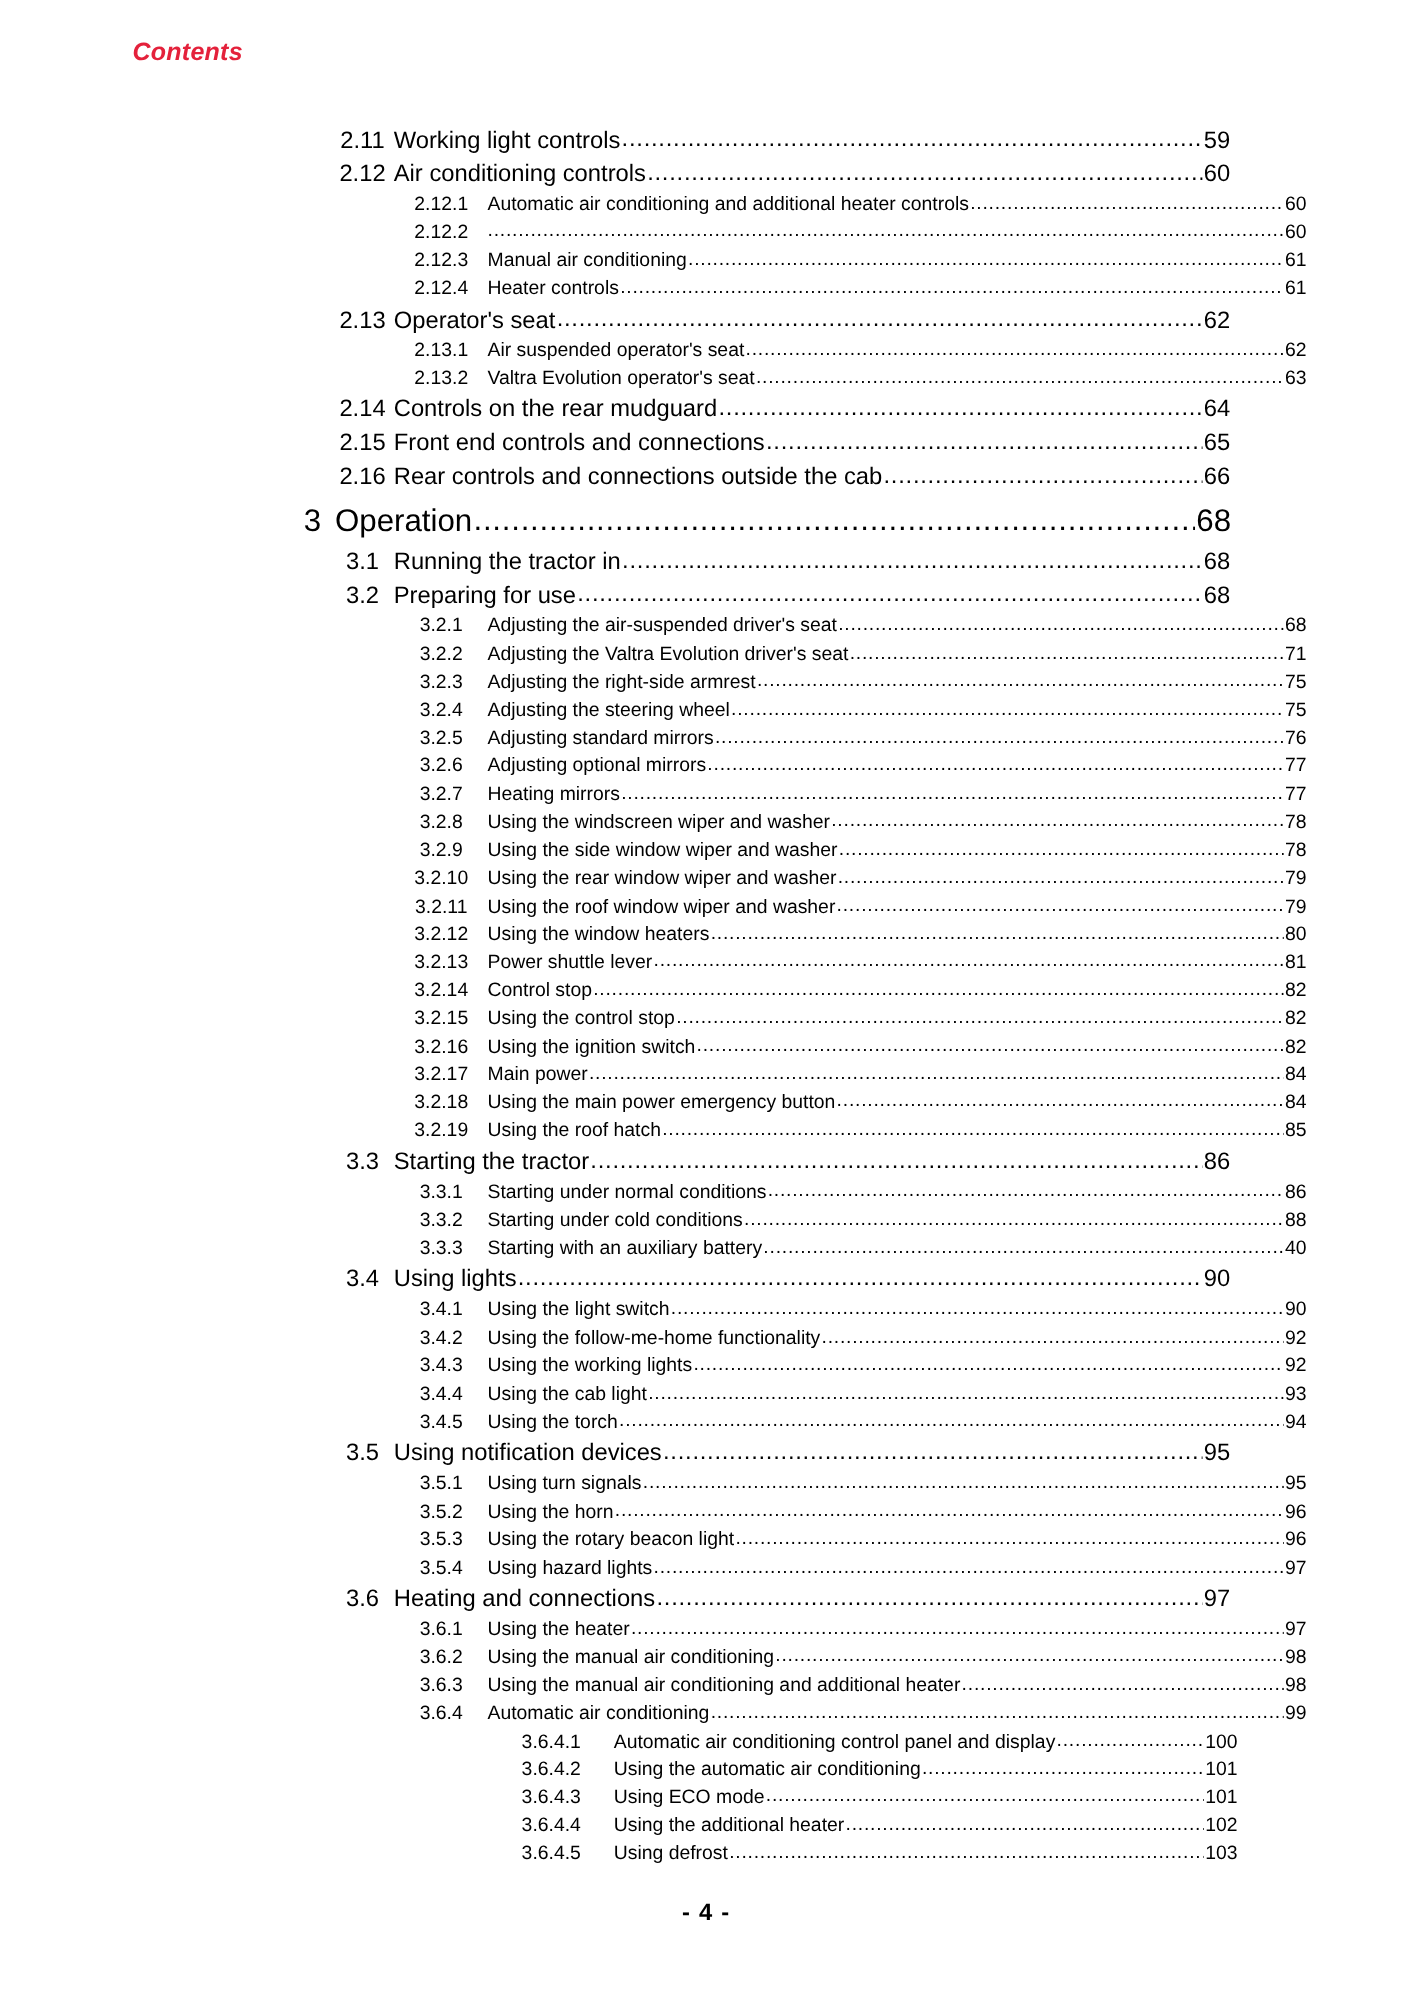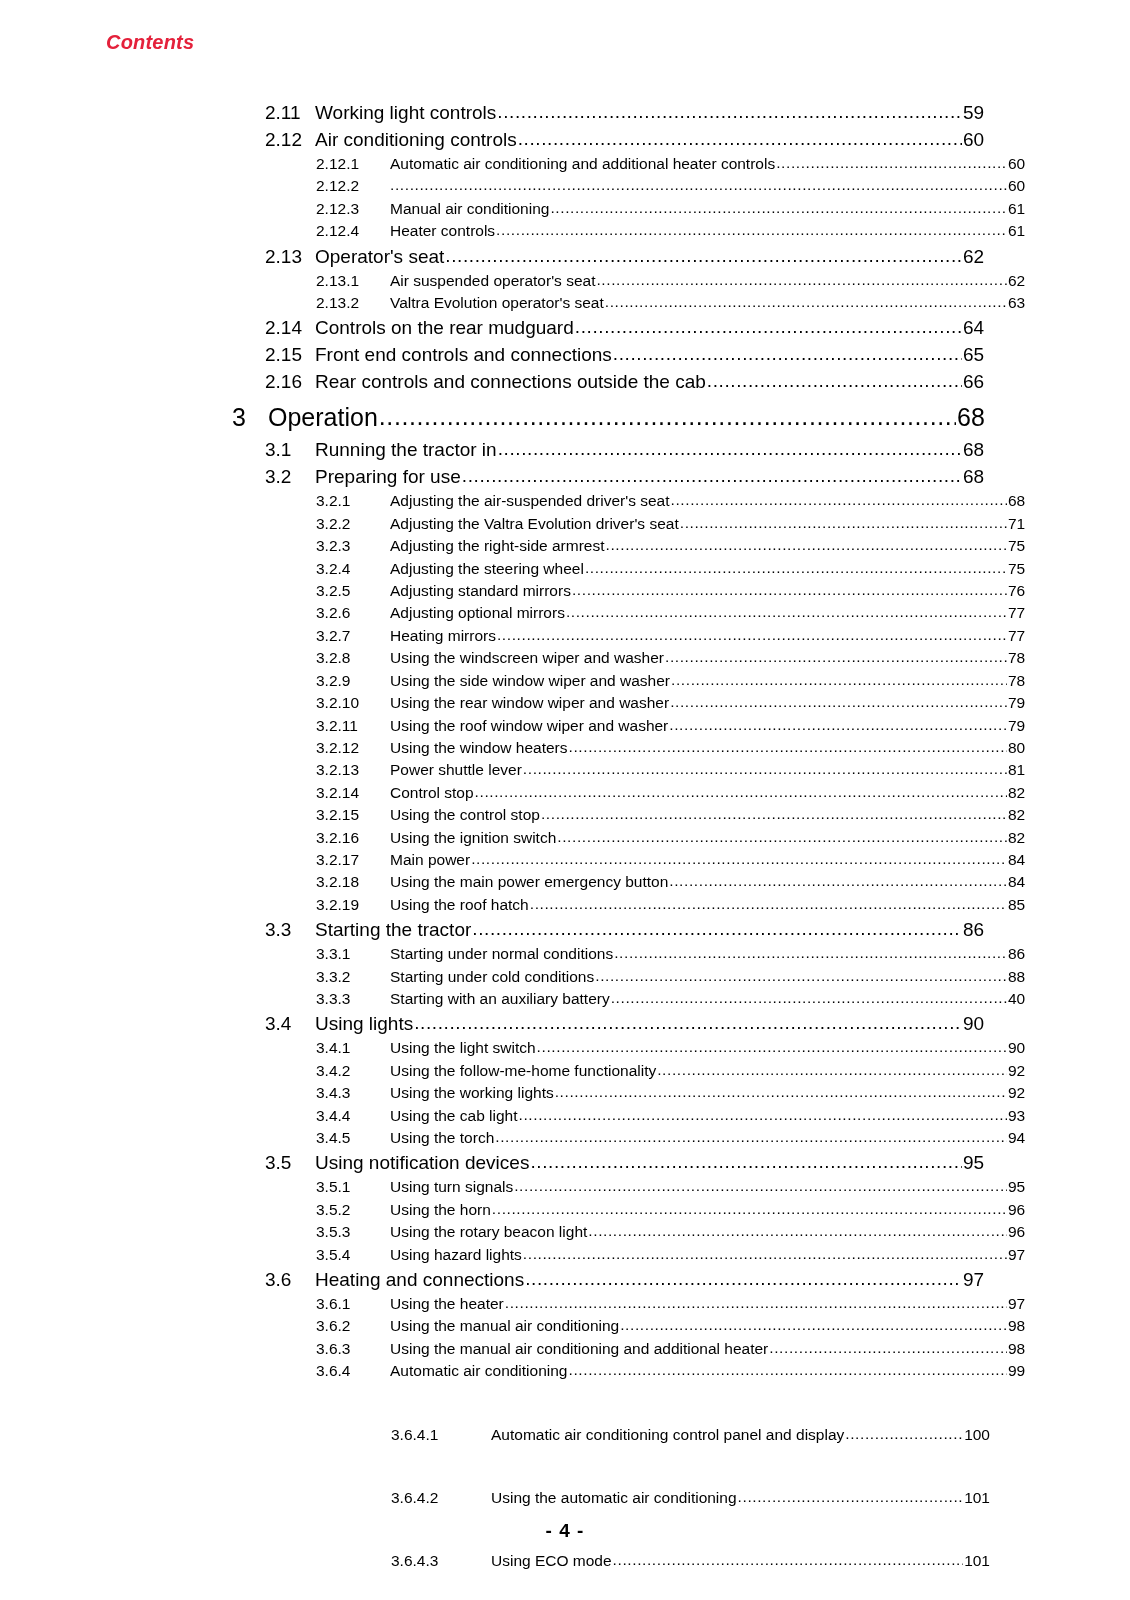--- a/index.html
+++ b/index.html
@@ -49,21 +49,21 @@
 
   .toc-entry {
     display: flex;
     align-items: baseline;
     width: 100%;
     white-space: nowrap;
   }
 
   .num {
     flex: none;
-    text-align: left;
+    text-align: center;
   }
   .title {
     flex: none;
     padding-right: 1px;
   }
   .leader {
     flex: 1 1 auto;
     overflow: hidden;
     white-space: nowrap;
     min-width: 0;
@@ -99,34 +99,34 @@
   }
   .lvl2 .num { width: 50px; }
   .lvl2 .leader { font-size: 19px; }
   .lvl2 .pg { min-width: 28px; }
 
   
   .lvl3 {
     font-size: 15.5px;
     line-height: 22.4px;
     padding-left: 316px;
-    padding-right: 100px;
+    padding-right: 80px;
   }
   .lvl3 .num { width: 74px; }
   .lvl3 .leader { font-size: 15.5px; }
   .lvl3 .pg { min-width: 23px; }
 
   
   .lvl4 {
     font-size: 15.5px;
     line-height: 22.4px;
     padding-left: 391px;
     padding-right: 140px;
   }
-  .lvl4 .num { width: 100px; margin-top: 41px; }
+  .lvl4 .num { width: 100px; }
   .lvl4 .leader { font-size: 15.5px; }
   .lvl4 .pg { min-width: 23px; }
 
   
   .footer {
     position: absolute;
     bottom: 58px;
     left: 0;
     width: 1130px;
     text-align: center;

